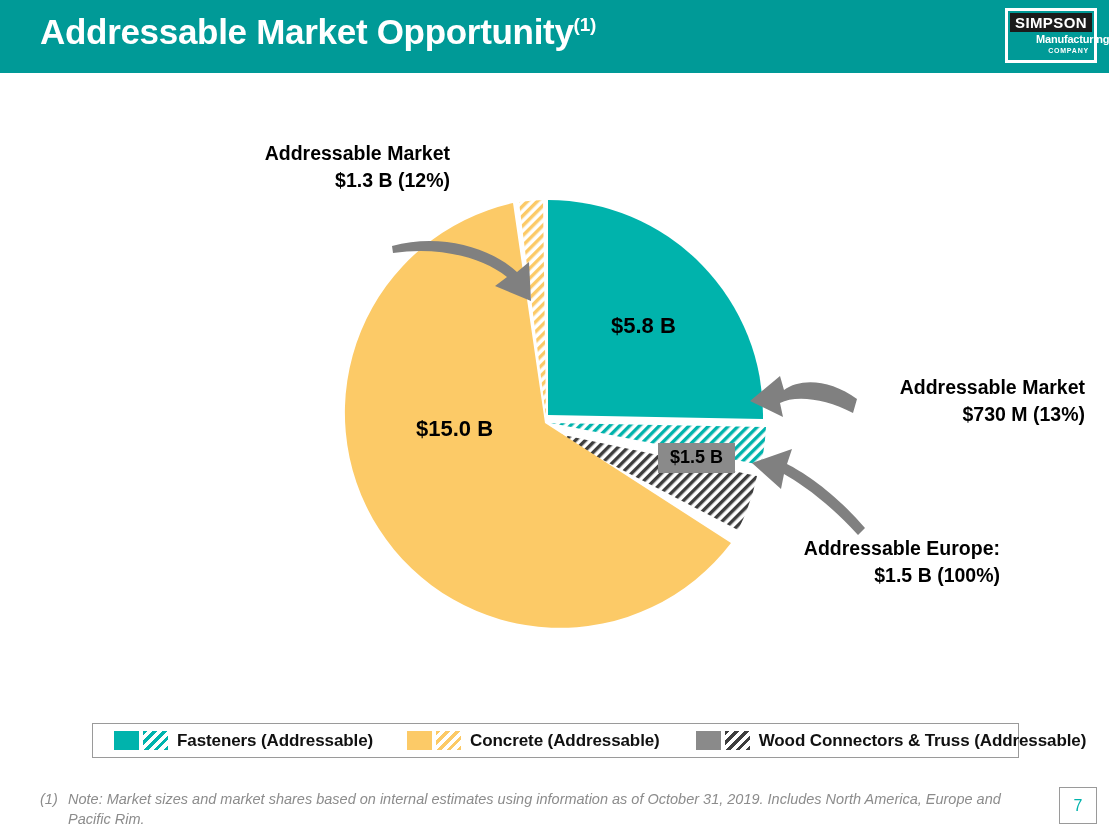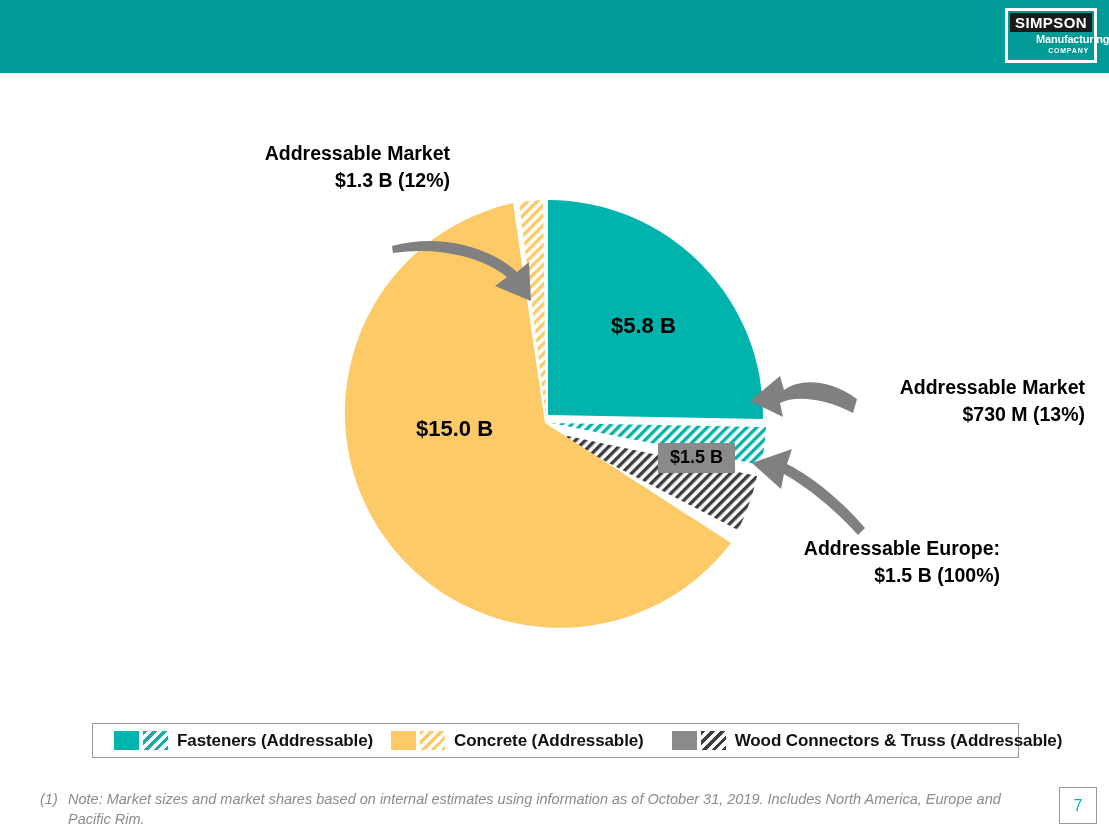--- a/index.html
+++ b/index.html
@@ -135,22 +135,22 @@
     background: #ffffff;
     display: flex;
     align-items: center;
   }
   .legend-item {
     display: flex;
     align-items: center;
     white-space: nowrap;
   }
   #legend-item-fasteners { margin-left: 21px; }
-  #legend-item-concrete { margin-left: 18px; }
-  #legend-item-wood { margin-left: 28px; }
+  #legend-item-concrete { margin-left: 34px; }
+  #legend-item-wood { margin-left: 36px; }
   .legend-keys {
     display: flex;
     margin-right: 9px;
   }
   .swatch-solid {
     width: 25px;
     height: 19px;
   }
   .swatch-hatch {
     width: 25px;
@@ -200,20 +200,21 @@
     text-align: center;
     line-height: 35px;
   }
 </style>
 </head>
 <body>
 
 <div id="slide">
 
   <div id="header">
+    <div id="slide-title"><span>Addressable Market Opportunity</span><span class="sup">(1)</span></div>
 
     <div id="logo">
       <div id="logo-top">SIMPSON</div>
       <div id="logo-mid">Manufacturing</div>
       <div id="logo-bot">COMPANY</div>
     </div>
   </div>
 
   <svg id="chart-svg" width="1109" height="680" viewBox="0 0 1109 680">
     <defs>

